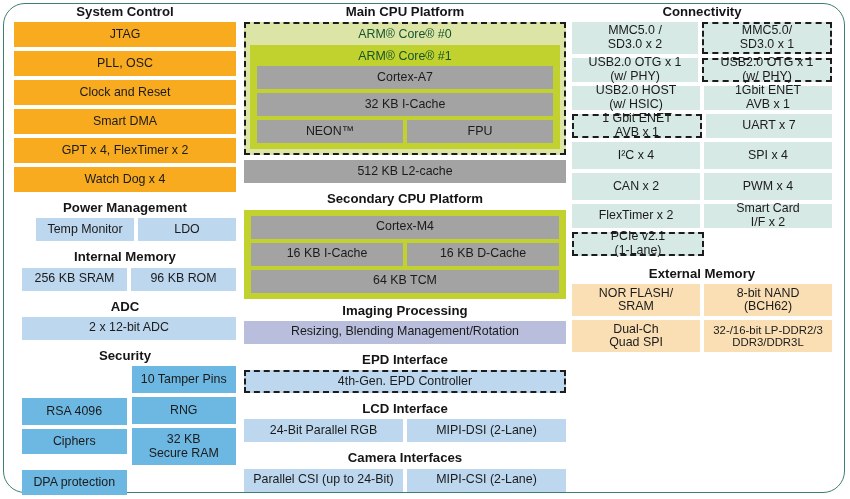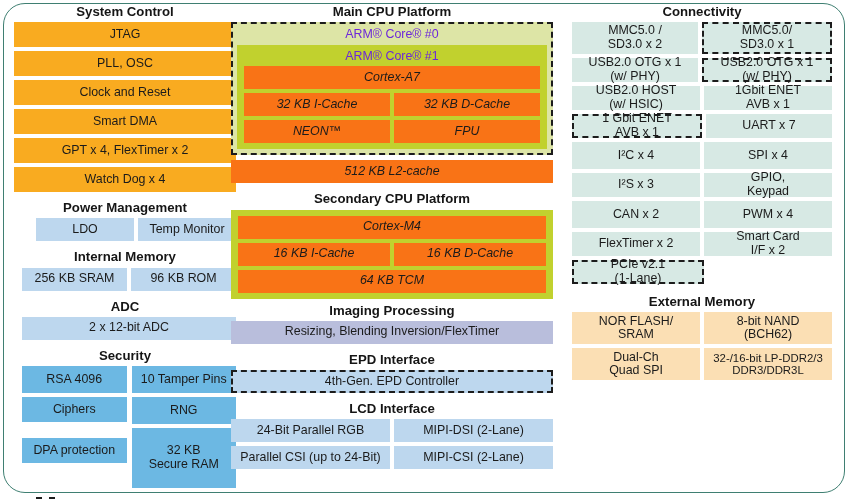--- a/index.html
+++ b/index.html
@@ -5,56 +5,56 @@
   html,body{margin:0;padding:0;background:#ffffff;}
   body{width:850px;height:499px;overflow:hidden;
        font-family:"Liberation Sans","DejaVu Sans",sans-serif;
        -webkit-font-smoothing:antialiased;}
 
   #chip{position:absolute;left:3px;top:3px;width:842px;height:490px;
         border:1.6px solid #3f7f72;border-radius:22px;box-sizing:border-box;}
 
   .col{position:absolute;top:0;}
   #col-left{left:14px;width:222px;}
-  #col-mid{left:231px;width:322px;}
+  #col-mid{left:244px;width:322px;}
   #col-right{left:572px;width:260px;}
 
   .sect-title{font-size:13.2px;font-weight:bold;color:#151515;
               text-align:center;line-height:1;padding:5px 0 4px 0;}
 
   .row{display:flex;gap:4px;margin-bottom:4px;border-radius:11px;}
   .blk{box-sizing:border-box;display:flex;align-items:center;
        justify-content:center;text-align:center;
        font-size:12.4px;color:#1b1b1b;line-height:1.12;
        padding:2px 2px;white-space:pre-line;}
 
   
   .orange{background:#f9ab20;}
   .lblue{background:#bdd7ee;}
   .mblue{background:#6cb8e3;}
   .teal{background:#d7e9e4;}
   .peach{background:#fbdfb4;}
   .purple{background:#b9bedc;}
-  .lime-pale{background:#f97316;font-style:italic;}
+  .lime-pale{background:#a3a3a3;}
   .lime-bright{background:#c1d12e;}
   .lime-outer{background:#dde5a6;}
 
   .dashed{border:2px dashed #1c1c1c;}
   .h23{height:23px;}
   .h25{height:25px;}
   .h27{height:27px;}
   .h30{height:24px;}
   .h32{height:32px;}
 
   .grow{flex:1;}
 
   
   .cpu-dash{border:2px dashed #1c1c1c;padding:3px 4px 4px 4px;box-sizing:border-box;}
   .cpu-core{padding:4px 7px 6px 7px;box-sizing:border-box;}
-  .core-lbl{font-size:12.4px;text-align:center;color:#6d28d9;
+  .core-lbl{font-size:12.4px;text-align:center;color:#14532d;
             padding:1px 0 3px 0;line-height:1.1;}
 
   .legend{display:flex;align-items:center;gap:9px;margin-top:9px;padding-left:22px;}
   .legend-box{width:19px;height:14px;border:2px dashed #1c1c1c;box-sizing:border-box;}
   .legend-txt{font-size:12.4px;color:#1b1b1b;}
 </style>
 </head>
 <body>
 
 <div id="chip"></div>
@@ -77,46 +77,46 @@
     </div>
   <div class="row">
       <div class="blk orange grow h25">GPT x 4, FlexTimer x 2</div>
     </div>
   <div class="row">
       <div class="blk orange grow h25">Watch Dog x 4</div>
     </div>
 
   <div class="sect-title">Power Management</div>
   <div class="row" style="padding-left:22px;">
+    <div class="blk lblue grow h23">Temp Monitor</div>
     <div class="blk lblue grow h23">LDO</div>
-    <div class="blk lblue grow h23">Temp Monitor</div>
   </div>
 
   <div class="sect-title">Internal Memory</div>
   <div class="row" style="padding-left:8px;">
     <div class="blk lblue grow h23">256 KB SRAM</div>
     <div class="blk lblue grow h23">96 KB ROM</div>
   </div>
 
   <div class="sect-title">ADC</div>
   <div class="row" style="padding-left:8px;">
     <div class="blk lblue grow h23">2 x 12-bit ADC</div>
   </div>
 
   <div class="sect-title">Security</div>
   <div style="display:flex;gap:5px;padding-left:8px;">
     <div style="flex:1;">
-      <div class="blk mblue h27" style="margin-bottom:4px;">RSA 4096</div>
+      <div class="blk mblue h27" style="margin-bottom:4px;margin-top:32px;">RSA 4096</div>
       <div class="blk mblue h25" style="margin-bottom:16px;">Ciphers</div>
       <div class="blk mblue h25">DPA protection</div>
     </div>
     <div style="flex:1;">
       <div class="blk mblue h27" style="margin-bottom:4px;">10 Tamper Pins</div>
       <div class="blk mblue h27" style="margin-bottom:4px;">RNG</div>
-      <div class="blk mblue h54" style="height:60px;">32 KB
+      <div class="blk mblue h54" style="height:37px;">32 KB
 Secure RAM</div>
     </div>
   </div>
 
   <div class="legend">
     <span class="legend-box"></span>
     <span class="legend-txt">Optional</span>
   </div>
 </div>
 
@@ -126,21 +126,20 @@
 
   <div class="cpu-dash lime-outer">
     <div class="core-lbl"><span>ARM® Core® #0</span></div>
     <div class="cpu-core lime-bright">
       <div class="core-lbl">ARM® Core® #1</div>
       <div class="row">
         <div class="blk lime-pale grow h23">Cortex-A7</div>
       </div>
       <div class="row">
         <div class="blk lime-pale grow h23">32 KB I-Cache</div>
-        <div class="blk lime-pale grow h23">32 KB D-Cache</div>
       </div>
       <div class="row" style="margin-bottom:0;">
         <div class="blk lime-pale grow h23">NEON™</div>
         <div class="blk lime-pale grow h23">FPU</div>
       </div>
     </div>
   </div>
 
   <div class="row" style="margin-top:5px;">
     <div class="blk lime-pale grow h23">512 KB L2-cache</div>
@@ -156,34 +155,35 @@
       <div class="blk lime-pale grow h23">16 KB I-Cache</div>
       <div class="blk lime-pale grow h23">16 KB D-Cache</div>
     </div>
     <div class="row" style="margin-bottom:0;">
       <div class="blk lime-pale grow h23">64 KB TCM</div>
     </div>
   </div>
 
   <div class="sect-title">Imaging Processing</div>
   <div class="row">
-    <div class="blk purple grow h23">Resizing, Blending Inversion/FlexTimer</div>
+    <div class="blk purple grow h23">Resizing, Blending Management/Rotation</div>
   </div>
 
   <div class="sect-title">EPD Interface</div>
   <div class="row">
     <div class="blk lblue grow h23 dashed">4th-Gen. EPD Controller</div>
   </div>
 
   <div class="sect-title">LCD Interface</div>
   <div class="row">
     <div class="blk lblue grow h23">24-Bit Parallel RGB</div>
     <div class="blk lblue grow h23">MIPI-DSI (2-Lane)</div>
   </div>
 
+  <div class="sect-title">Camera Interfaces</div>
   <div class="row">
     <div class="blk lblue grow h23">Parallel CSI (up to 24-Bit)</div>
     <div class="blk lblue grow h23">MIPI-CSI (2-Lane)</div>
   </div>
 </div>
 
 <div class="col" id="col-right">
 
   <div class="sect-title">Connectivity</div>
 
@@ -208,25 +208,20 @@
   <div class="row">
     <div class="blk teal grow h30 dashed">1 Gbit ENET
 AVB x 1</div>
     <div class="blk teal grow h30">UART x 7</div>
   </div>
   <div class="row">
     <div class="blk teal grow h27">I²C x 4</div>
     <div class="blk teal grow h27">SPI x 4</div>
   </div>
   <div class="row">
-    <div class="blk teal grow h30">I²S x 3</div>
-    <div class="blk teal grow h30">GPIO,
-Keypad</div>
-  </div>
-  <div class="row">
     <div class="blk teal grow h27">CAN x 2</div>
     <div class="blk teal grow h27">PWM x 4</div>
   </div>
   <div class="row">
     <div class="blk teal grow h30">FlexTimer x 2</div>
     <div class="blk teal grow h30">Smart Card
 I/F x 2</div>
   </div>
   <div class="row">
     <div class="blk teal grow h30 dashed">PCIe v2.1

